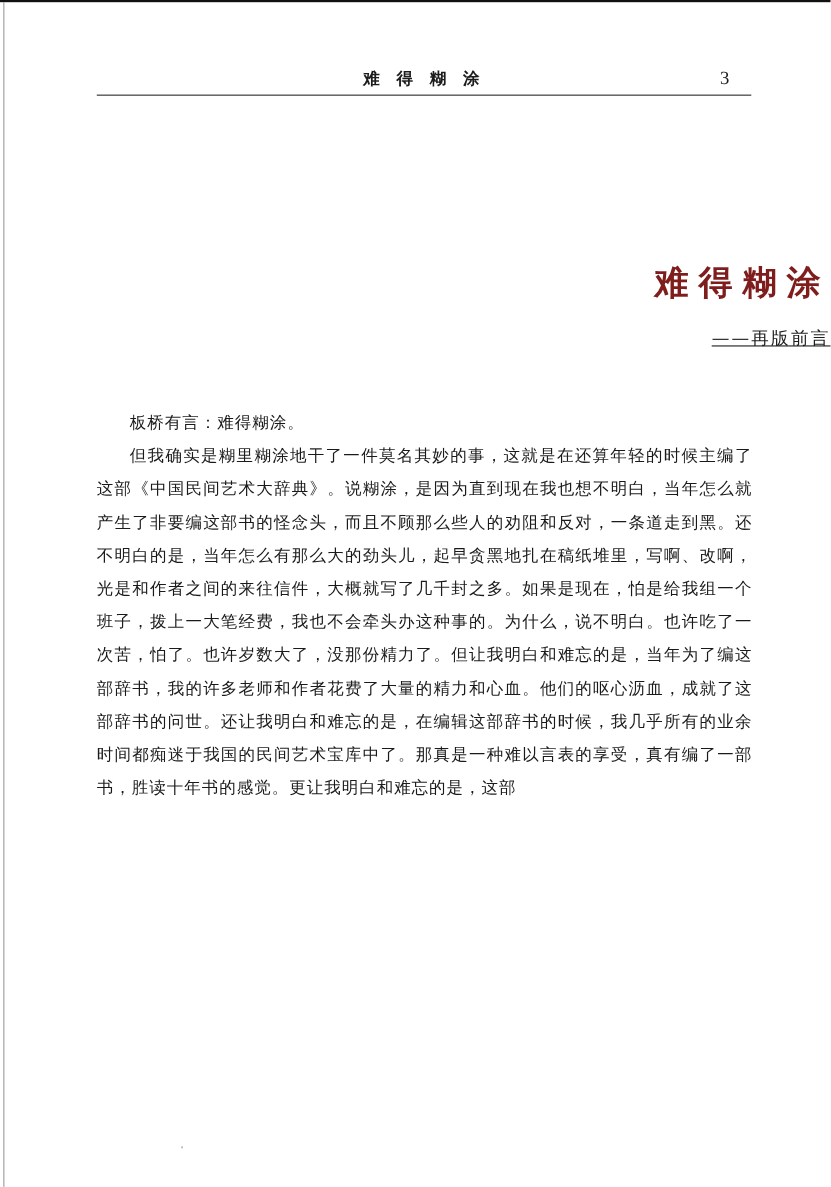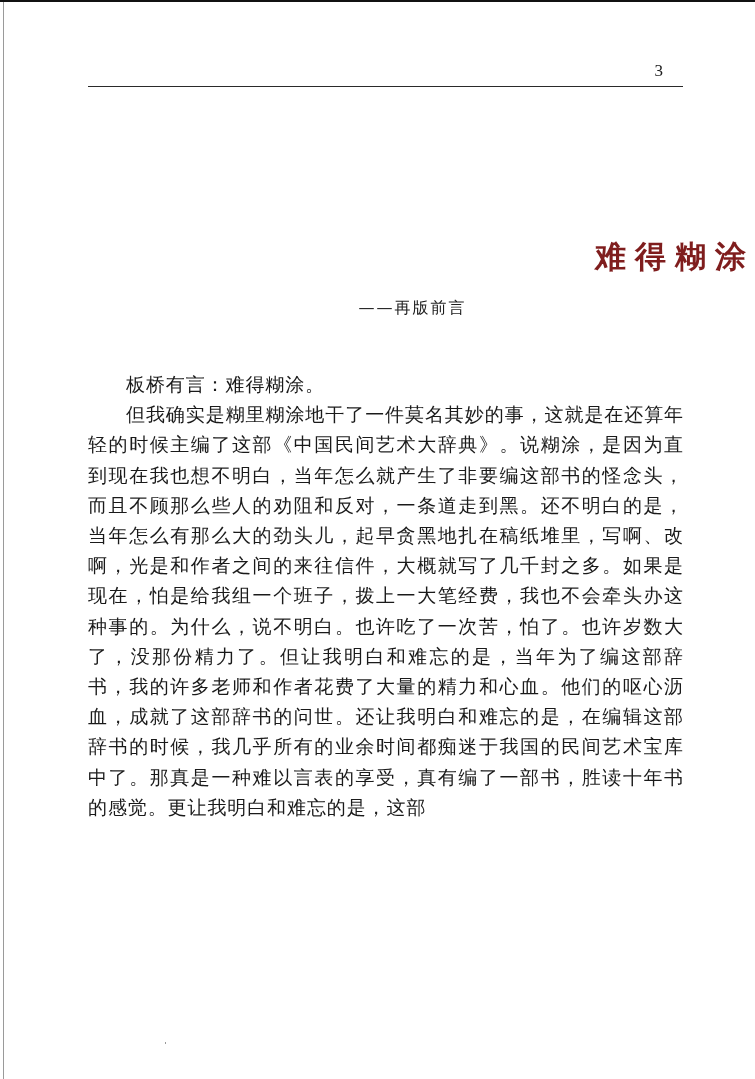--- a/index.html
+++ b/index.html
@@ -68,34 +68,35 @@
       font-size: 31px;
       font-weight: bold;
       letter-spacing: 9px;
       color: #7f1d1d;
     }
     .chapter-subtitle {
       position: absolute;
       left: 0; right: 0;
       top: 298px;
       padding-left: 70px;
-      text-align: center;
+      text-align: right;
       font-size: 16px;
       letter-spacing: 2px;
       color: #1c1c1c;
+      text-decoration: underline;
     }
     .body-text {
       position: absolute;
       left: 88px;
       top: 369px;
       width: 596px;
     }
     .body-text p {
       margin: 0;
-      font-size: 19px;
+      font-size: 15px;
       line-height: 30.2px;
       text-align: justify;
       text-align-last: left;
       text-indent: 2em;
       letter-spacing: 0.9px;
       color: #1a1a1a;
     }
     .speck {
       position: absolute;
       left: 165px;
@@ -105,20 +106,21 @@
       background: #9a9a9a;
     }
   </style>
 </head>
 <body>
 
 <div class="top-edge"></div>
 <div class="left-edge"></div>
 
 <div class="running-head">
+  <div class="running-title">难 得 糊 涂</div>
   <div class="page-number">3</div>
 </div>
 <div class="head-rule"></div>
 
 <h1 class="chapter-title" style="margin:0;">难得糊涂</h1>
 <div class="chapter-subtitle">——再版前言</div>
 
 <div class="body-text">
   <p>板桥有言：难得糊涂。</p>
   <p>但我确实是糊里糊涂地干了一件莫名其妙的事，这就是在还算年轻的时候主编了这部《中国民间艺术大辞典》。说糊涂，是因为直到现在我也想不明白，当年怎么就产生了非要编这部书的怪念头，而且不顾那么些人的劝阻和反对，一条道走到黑。还不明白的是，当年怎么有那么大的劲头儿，起早贪黑地扎在稿纸堆里，写啊、改啊，光是和作者之间的来往信件，大概就写了几千封之多。如果是现在，怕是给我组一个班子，拨上一大笔经费，我也不会牵头办这种事的。为什么，说不明白。也许吃了一次苦，怕了。也许岁数大了，没那份精力了。但让我明白和难忘的是，当年为了编这部辞书，我的许多老师和作者花费了大量的精力和心血。他们的呕心沥血，成就了这部辞书的问世。还让我明白和难忘的是，在编辑这部辞书的时候，我几乎所有的业余时间都痴迷于我国的民间艺术宝库中了。那真是一种难以言表的享受，真有编了一部书，胜读十年书的感觉。更让我明白和难忘的是，这部</p>

